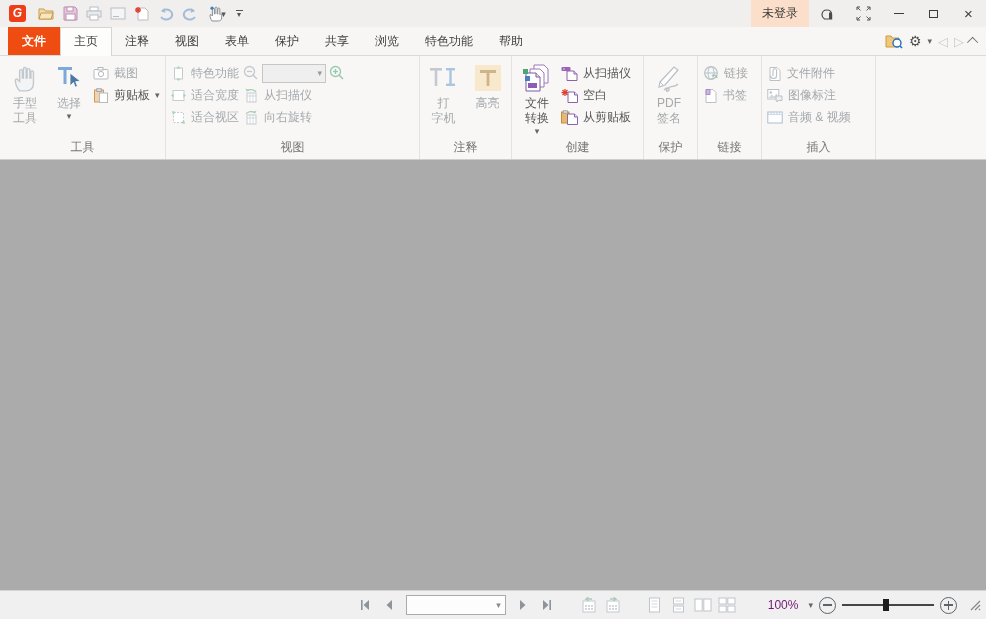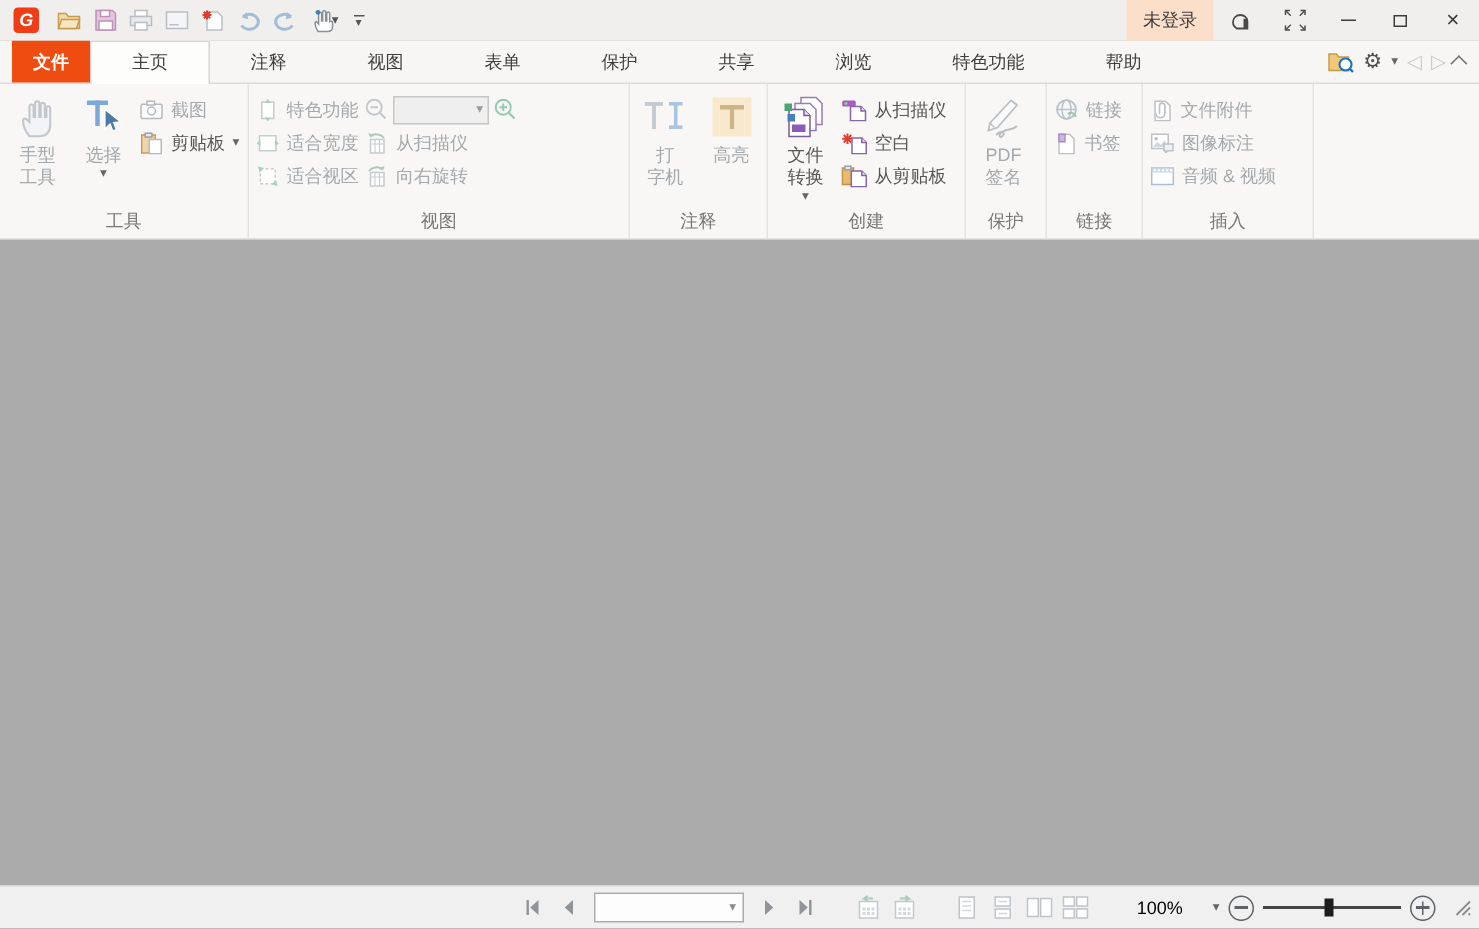--- a/index.html
+++ b/index.html
@@ -23,21 +23,21 @@
   .login-badge { background:#fcdfca; color:#3c3c3c; padding:0 11px; height:27px; line-height:27px; }
   .tb-icon { width:36px; height:27px; display:flex; align-items:center; justify-content:center; }
   .winbtn { width:35px; height:27px; display:flex; align-items:center; justify-content:center; }
   .glyph-min { width:10px; height:1px; background:#3c3c3c; }
   .glyph-restore { width:9px; height:8px; border:1px solid #3c3c3c; }
   .glyph-close { font-size:15px; color:#3c3c3c; line-height:1; }
 
   
   .tabrow { height:29px; background:#f7f6f5; display:flex; align-items:stretch; border-bottom:1px solid #dbdad8; flex:0 0 29px; }
   .tab-file { background:#ee4c10; color:#fff; padding:0 14px; line-height:28px; margin-left:8px; font-weight:bold; }
-  .tab { padding:0 27px; line-height:28px; color:#3f3f3f; }
+  .tab { padding:0 13px; line-height:28px; color:#3f3f3f; }
   .tab.active { background:#fdfdfc; border:1px solid #d6d5d3; border-bottom:none; margin-bottom:-1px; line-height:26px; }
   .tab-spacer { flex:1; }
   .findbar { display:flex; align-items:center; gap:6px; padding-right:8px; }
   .find-input-wrap { position:relative; }
   .find-input { width:118px; height:21px; border:1px solid #bdbdbd; background:#fff; padding:0 22px 0 5px;
     font-family:inherit; font-size:12px; color:#333; }
   .find-input::placeholder { color:#7d7d7d; }
   .find-mag { position:absolute; right:3px; top:3px; }
   .gear { font-size:14px; color:#4f4f4f; line-height:1; font-family:"DejaVu Sans",sans-serif; }
   .caret { font-size:9px; color:#666; font-family:"DejaVu Sans",sans-serif; }
@@ -66,21 +66,21 @@
   .docarea { flex:1; background:#ababab; }
 
   
   .statusbar { height:29px; background:#f0f0f0; border-top:1px solid #d4d4d4; display:flex; align-items:center;
     justify-content:flex-end; padding:0 5px 0 8px; gap:2px; flex:0 0 29px; }
   .sb-btn { width:22px; height:22px; display:flex; align-items:center; justify-content:center; }
   .pagebox { width:100px; height:20px; border:1px solid #ababab; background:#fdfdfd; display:flex; align-items:center; margin:0 4px; }
   .pagebox input { flex:1; width:70px; border:none; background:transparent; }
   .pagebox .caret { margin-right:4px; color:#8a8a8a; }
   .sb-gap { width:16px; }
-  .zoom-pct { color:#000000; margin-right:18px; }
+  .zoom-pct { color:#701a75; margin-right:8px; }
   .zoom-circle { width:17px; height:17px; border-radius:50%; border:1.5px solid #5f6368; position:relative; margin:0 4px; }
   .zoom-circle .h { position:absolute; left:3px; right:3px; top:50%; height:1.5px; margin-top:-1px; background:#5f6368; }
   .zoom-circle .v { position:absolute; top:3px; bottom:3px; left:50%; width:1.5px; margin-left:-1px; background:#5f6368; }
   .slider { width:92px; height:14px; position:relative; }
   .slider .track { position:absolute; left:0; right:0; top:6px; height:2px; background:#454545; }
   .slider .handle { position:absolute; left:45%; top:1px; width:6px; height:12px; background:#1d1d1d; }
   .grip { margin-left:6px; }
   svg { display:block; }
 </style>
 </head>

